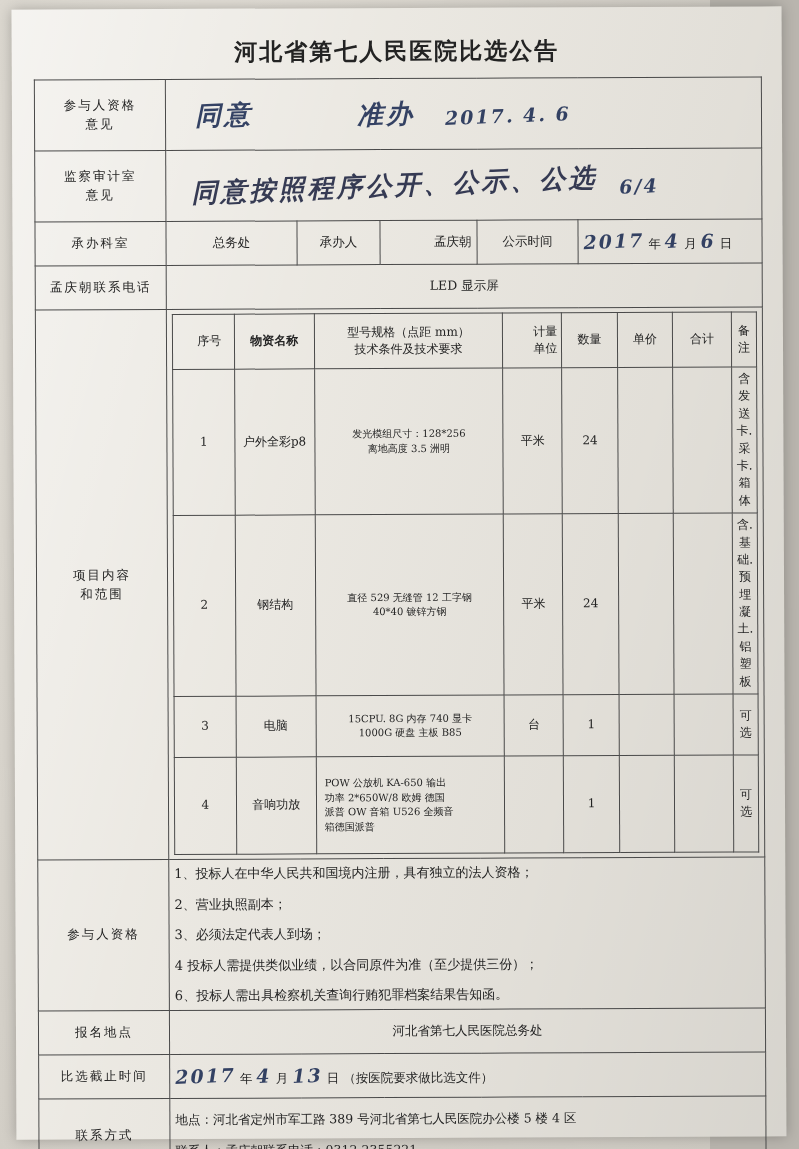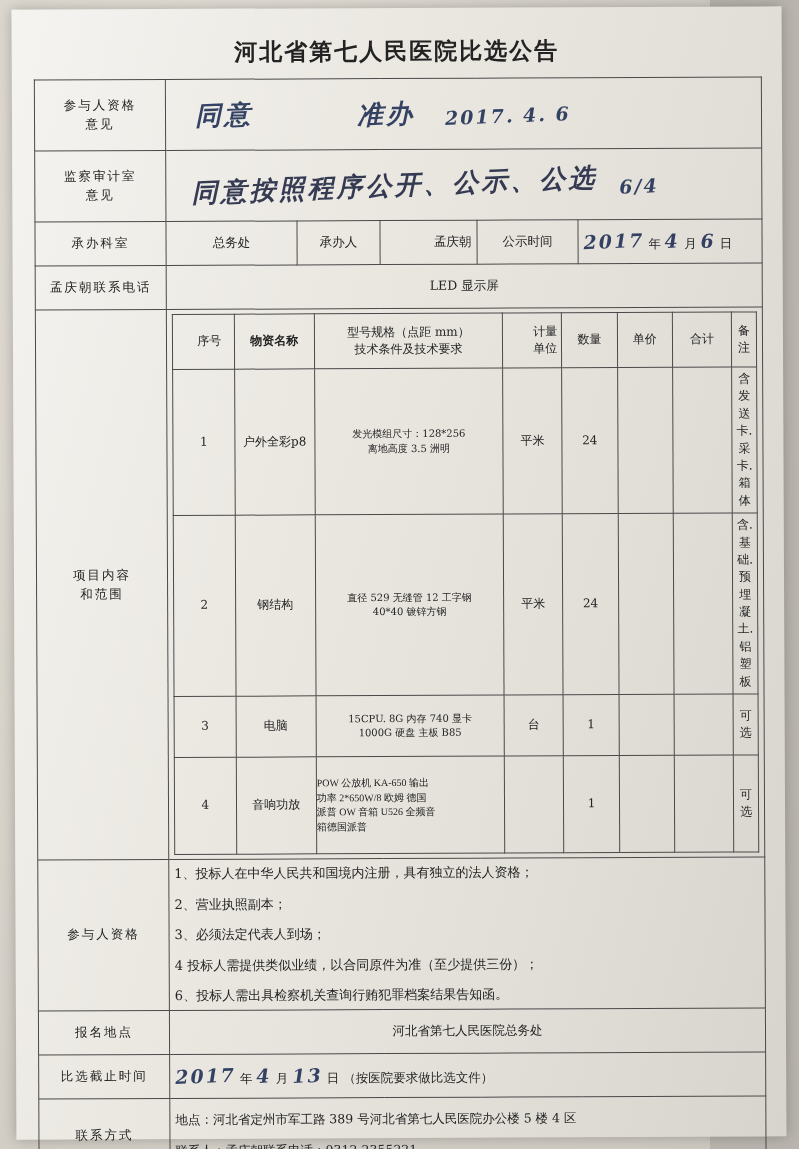--- a/index.html
+++ b/index.html
@@ -233,21 +233,21 @@
               <td>台</td>
               <td>1</td>
               <td></td>
               <td></td>
               <td>可选</td>
             </tr>
 
             <tr>
               <td style="height:90px;">4</td>
               <td>音响功放</td>
-              <td class="smallspec" style="text-align:left;padding-left:0;font-family:Liberation Serif, serif;">
+              <td class="smallspec" style="text-align:left;padding-left:8px;">
                 <div>POW 公放机  KA-650 输出</div>
                 <div>功率 2*650W/8 欧姆  德国</div>
                 <div>派普 OW 音箱 U526 全频音</div>
                 <div>箱德国派普</div>
               </td>
               <td></td>
               <td>1</td>
               <td></td>
               <td></td>
               <td>可选</td>

